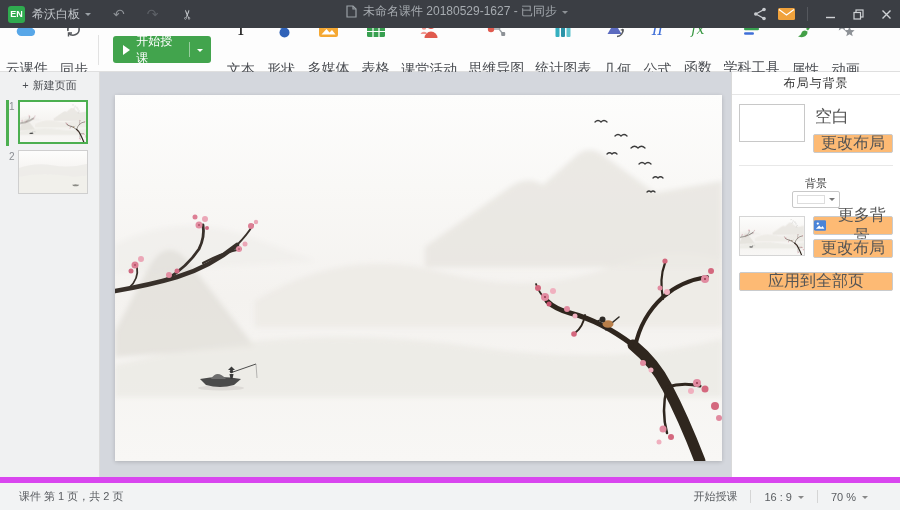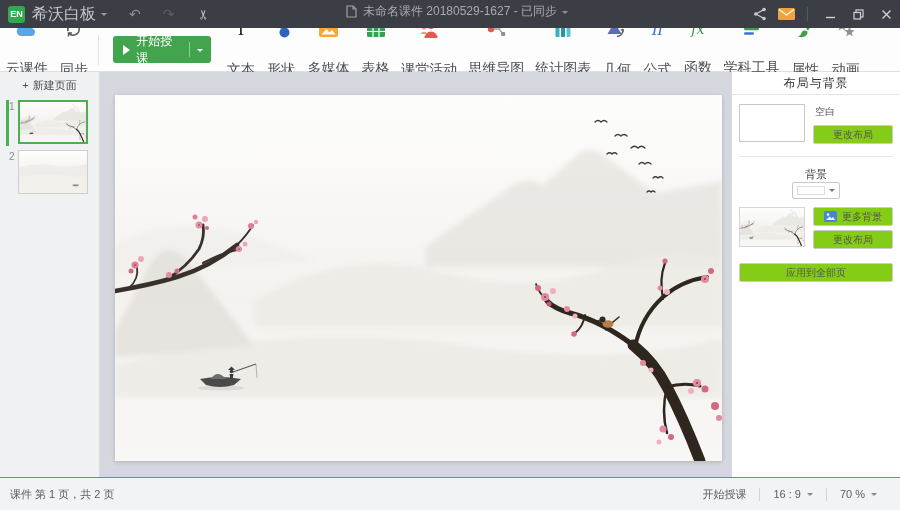--- a/index.html
+++ b/index.html
@@ -3,21 +3,21 @@
 <meta charset="utf-8">
 <style>
   * { margin:0; padding:0; box-sizing:border-box; }
   html,body { width:900px; height:510px; overflow:hidden; font-family:"Liberation Sans",sans-serif; background:#fff; }
   .app { width:900px; height:510px; display:flex; flex-direction:column; }
 
   
   .titlebar { height:28px; background:#3b3e44; display:flex; align-items:center; position:relative; flex:0 0 auto; }
   .logo { width:17px; height:17px; margin-left:8px; background:#2fab4f; border-radius:3px; color:#fff;
           font-size:9px; font-weight:bold; display:flex; align-items:center; justify-content:center; }
-  .app-name { color:#c3c7cb; font-size:16px; margin-left:7px; }
+  .app-name { color:#c3c7cb; font-size:12px; margin-left:7px; }
   .caret { width:0; height:0; border:3px solid transparent; border-top-color:#9aa0a5; display:inline-block; margin-left:5px; position:relative; top:2px; }
   .tb-btn { color:#8d9196; margin-left:22px; font-size:14px; cursor:pointer; line-height:1; }
   .tb-btn.dim { color:#5d6167; }
   .tb-scissors { color:#c9ccd0; font-size:13px; margin-left:24px; display:inline-block; transform:rotate(-90deg); }
   .doc-title { position:absolute; left:14px; right:0; top:0; height:23px; display:flex; align-items:center; justify-content:center;
                color:#a6abb0; font-size:12px; pointer-events:none; }
   .doc-title svg { margin-right:6px; }
   .doc-title .caret { border-top-color:#8d9196; }
   .tb-right { margin-left:auto; display:flex; align-items:center; height:100%; }
   .tb-icon { width:26px; height:28px; display:flex; align-items:center; justify-content:center; cursor:pointer; }
@@ -57,37 +57,37 @@
   .page { position:absolute; left:15px; top:23px; width:607px; height:366px; background:#fff; box-shadow:0 1px 4px rgba(0,0,0,.18); }
   .page svg { display:block; }
 
   .rightpanel { width:169px; background:#fff; border-left:1px solid #d9d9d9; flex:0 0 auto; font-size:11px; color:#444; }
   .rp-header { height:23px; display:flex; align-items:center; justify-content:center; font-size:12px; color:#333;
                border-bottom:1px solid #e6e6e6; letter-spacing:1px; }
   .rp-body { padding:9px 7px 0 7px; }
   .layout-row { display:flex; gap:8px; }
   .layout-thumb { width:66px; height:38px; background:#fff; border:1px solid #c8c8c8; cursor:pointer; }
   .layout-right { flex:1; display:flex; flex-direction:column; }
-  .layout-name { font-size:10px; color:#555; margin:1px 0 6px 2px; }
-  .rp-btn { display:flex; align-items:center; justify-content:center; gap:5px; height:19px; background:#84cc16;
-            border:1px solid #c9cbcd; border-radius:2px; font-size:10px; color:#555; cursor:pointer; width:100%;
+  .layout-name { font-size:17px; color:#555; margin:1px 0 6px 2px; }
+  .rp-btn { display:flex; align-items:center; justify-content:center; gap:5px; height:19px; background:#fdba74;
+            border:1px solid #c9cbcd; border-radius:2px; font-size:16px; color:#555; cursor:pointer; width:100%;
             font-family:"Liberation Sans",sans-serif; }
   .rp-divider { height:1px; background:#e8e8e8; margin:12px 0 10px 0; }
   .bg-head { display:flex; align-items:center; justify-content:space-between; margin-bottom:8px;flex-direction:column; }
   .color-dd { width:48px; height:17px; border:1px solid #c8c8c8; border-radius:2px; display:flex; align-items:center; cursor:pointer; }
   .swatch { flex:1; height:9px; margin:0 4px; background:#fff; border:1px solid #ddd; }
   .color-dd .caret { border-top-color:#777; margin:0 4px 0 0; top:1px; }
   .bg-row { display:flex; gap:8px; }
   .bg-thumb { width:66px; height:40px; border:1px solid #d5d5d5; overflow:hidden; cursor:pointer; }
   .bg-btns { flex:1; display:flex; flex-direction:column; gap:4px; }
   .apply { margin-top:14px; }
 
   
-  .statusbar { height:33px; background:#f2f3f4; border-top:1px solid #d946ef; display:flex; align-items:center;
-               font-size:11px; color:#5a5d61; padding:0 10px; flex:0 0 auto; }
+  .statusbar { height:33px; background:#f2f3f4; border-top:6px solid #d946ef; display:flex; align-items:center;
+               font-size:11px; color:#5a5d61; padding:0 19px; flex:0 0 auto; }
   .sb-right { margin-left:auto; display:flex; align-items:center; height:100%; }
   .sb-item { display:flex; align-items:center; padding:0 13px; height:100%; cursor:pointer; gap:5px; }
   .sb-item .caret { border-top-color:#888; margin-left:1px; top:2px; }
   .sb-sep { width:1px; height:13px; background:#d5d5d5; }
 </style>
 </head>
 <body>
 
 <svg width="0" height="0" style="position:absolute" aria-hidden="true">
   <defs>

